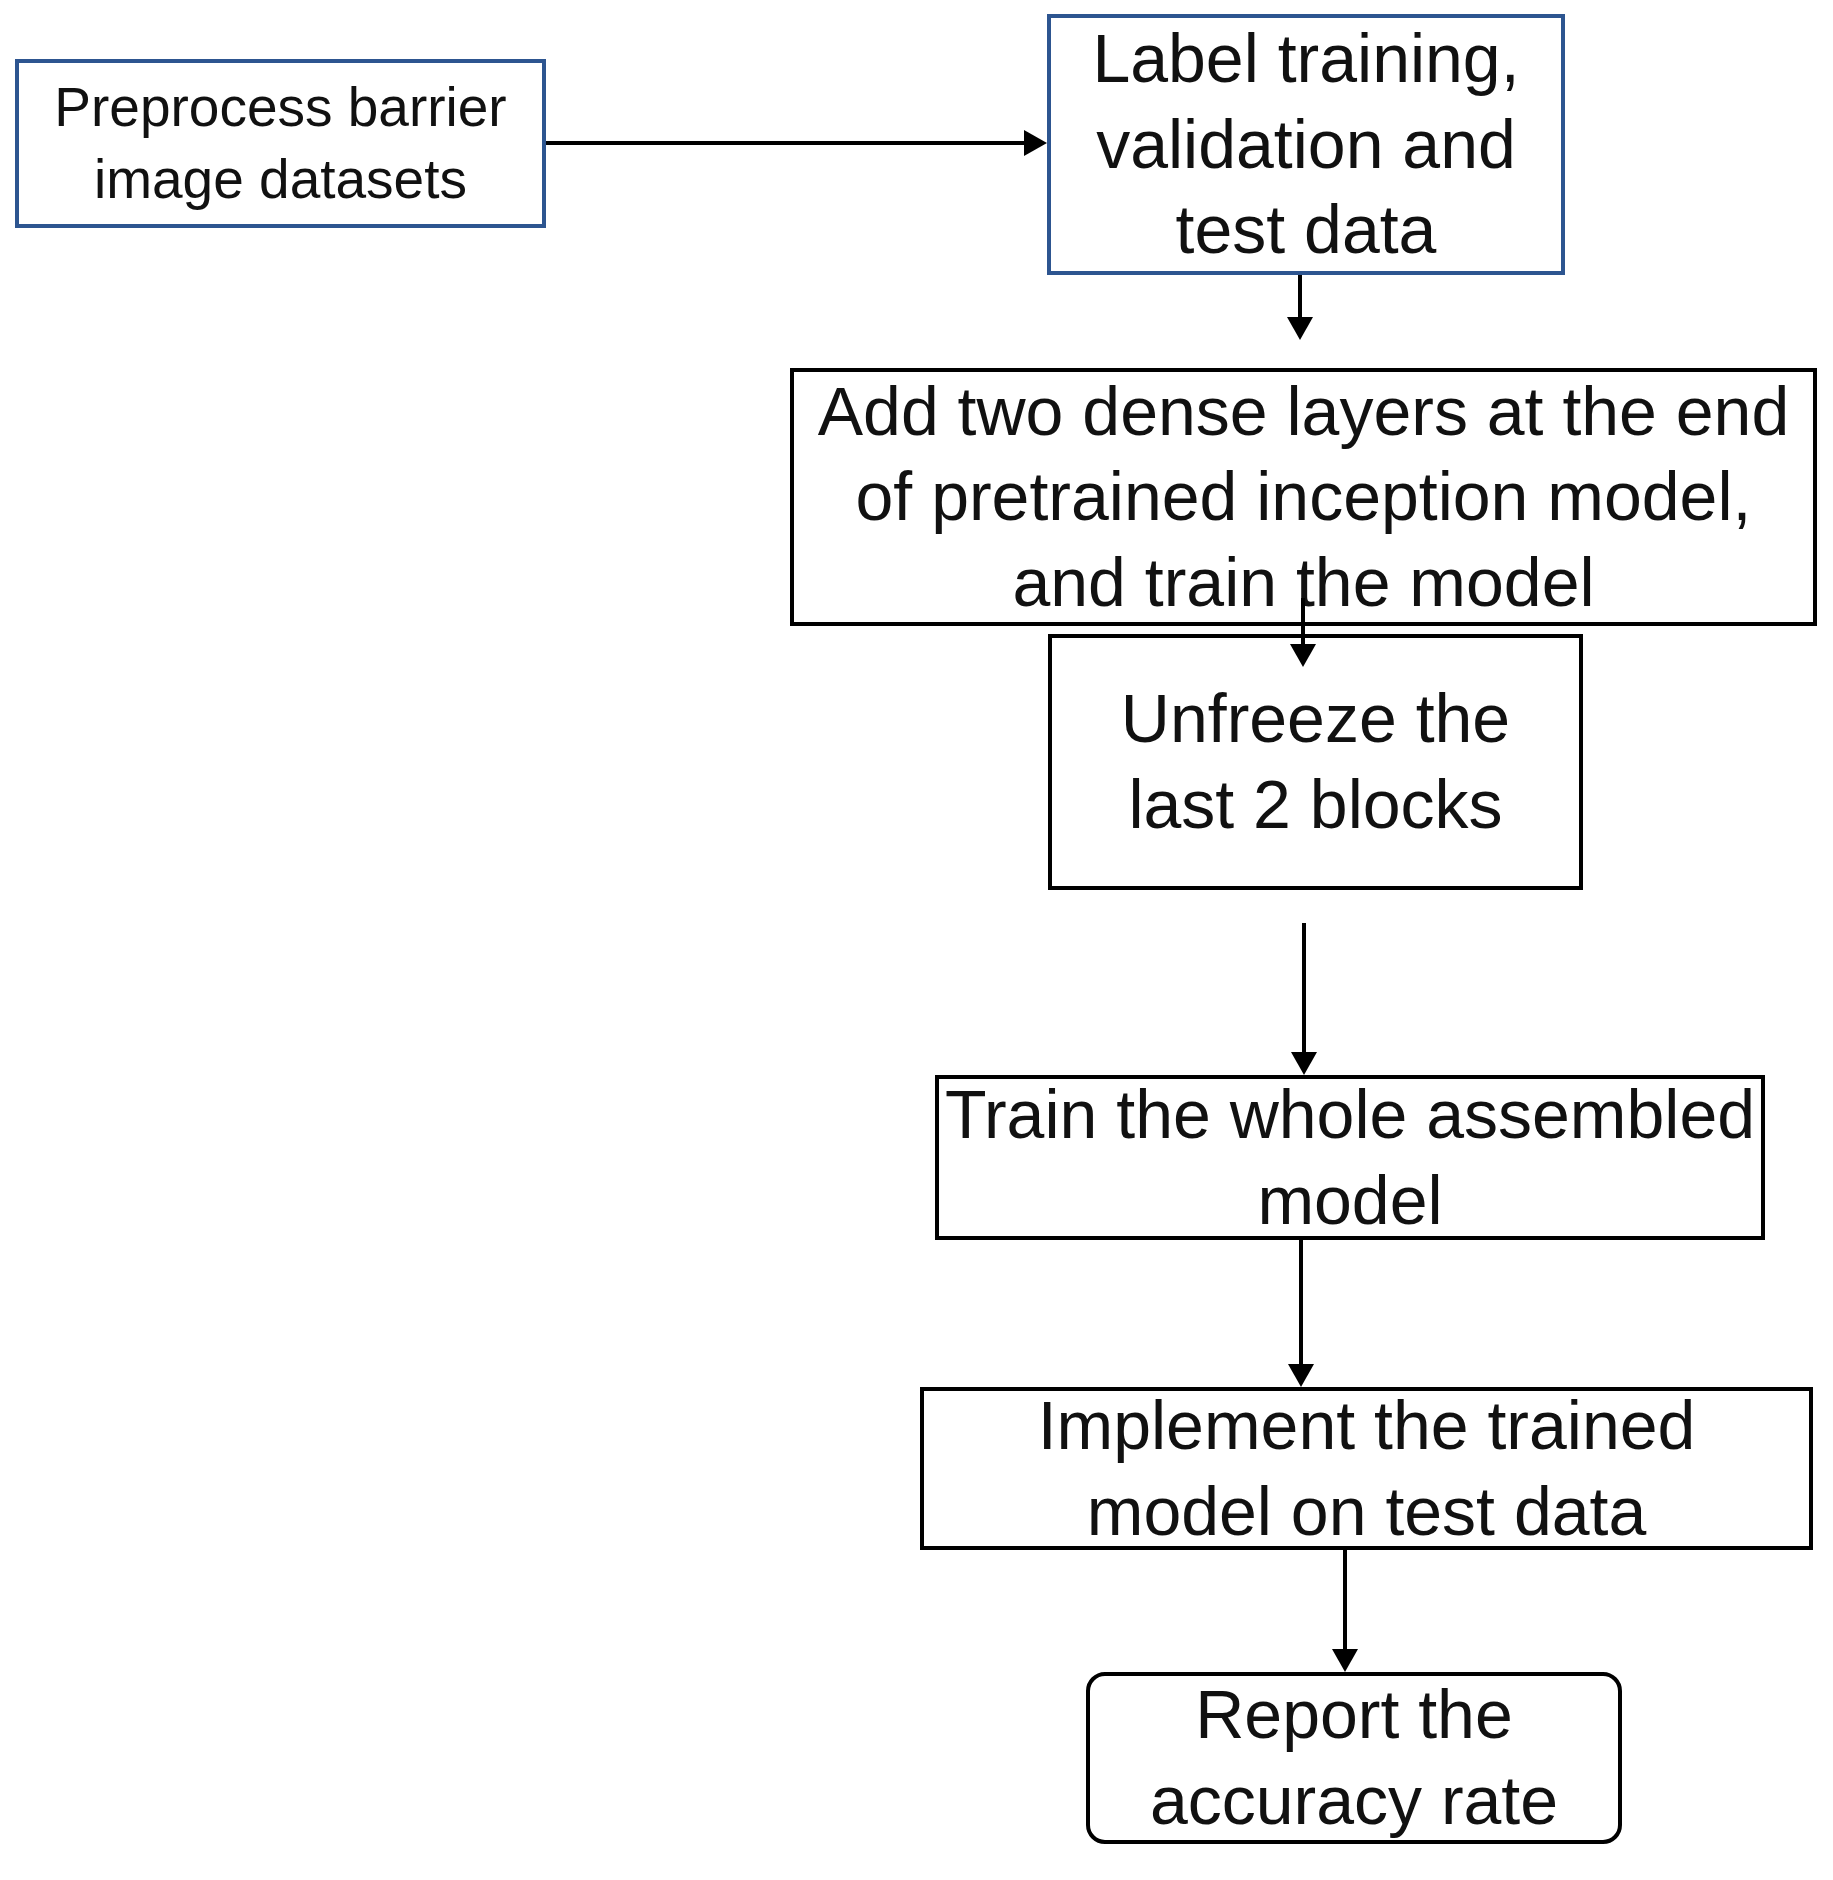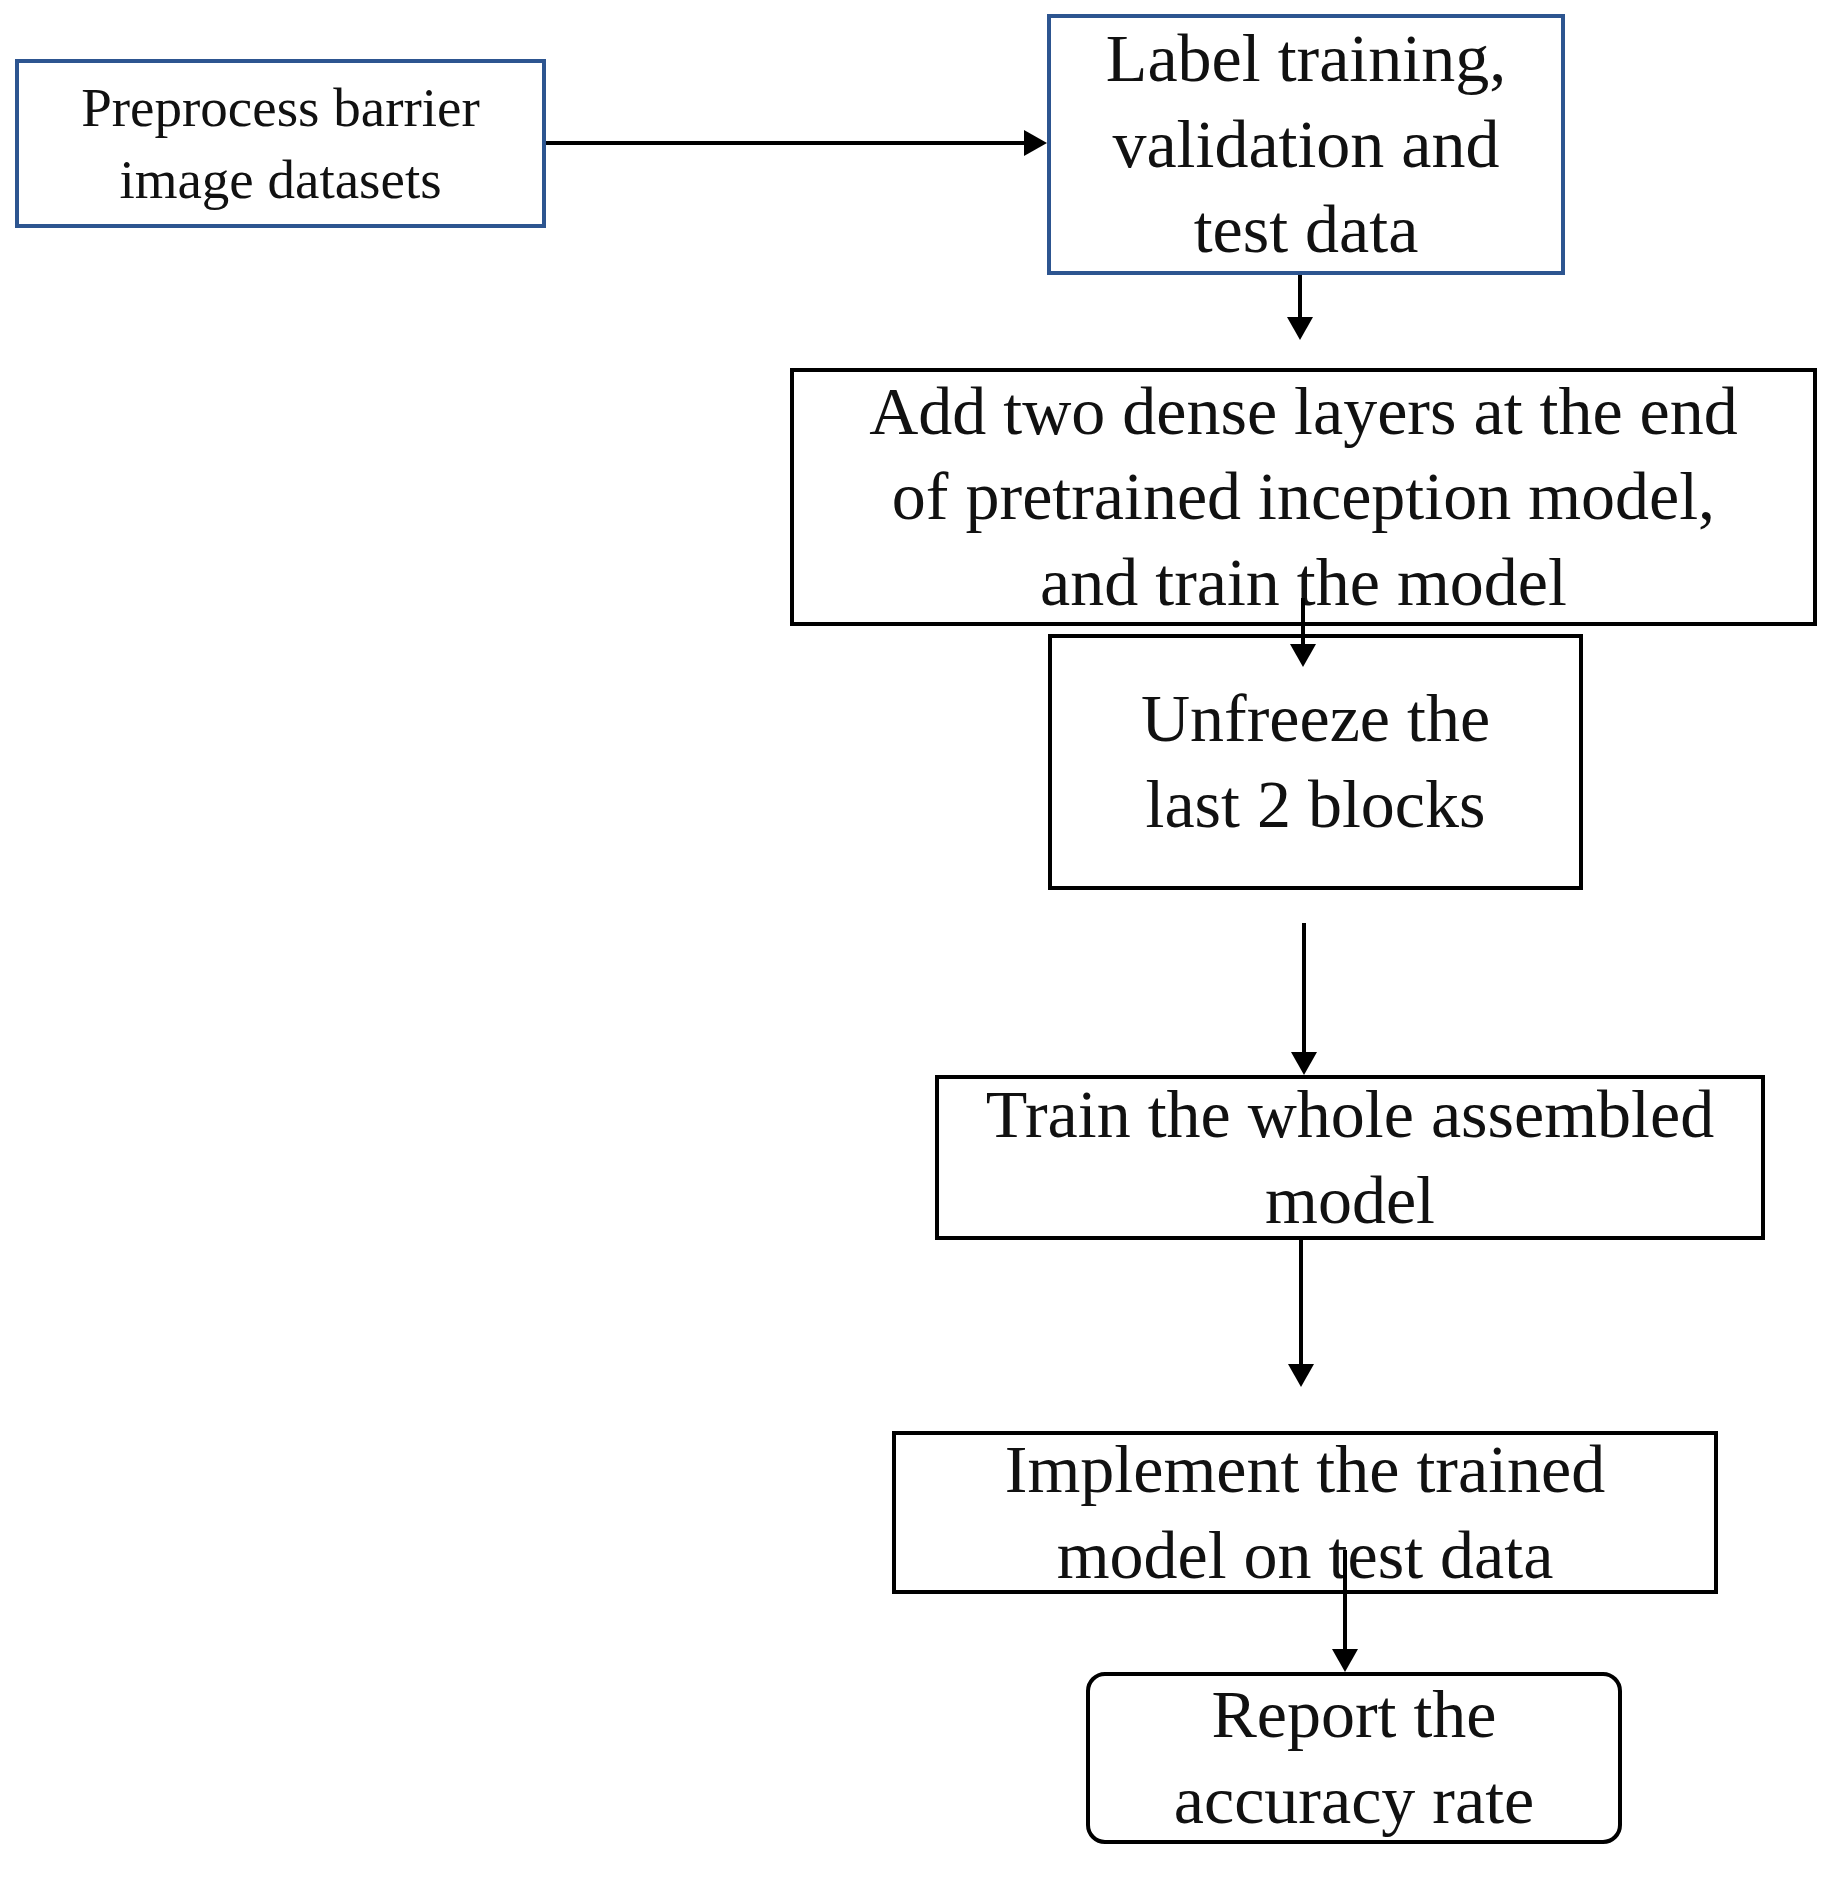--- a/index.html
+++ b/index.html
@@ -7,21 +7,21 @@
     --black:#000000;
     --text:#111111;
     --bg:#ffffff;
   }
   html,body{margin:0;padding:0;background:var(--bg);}
   .canvas{
     position:relative;
     width:1833px;
     height:1880px;
     background:var(--bg);
-    font-family:Liberation Serif, serif;
+    font-family:Liberation Sans, sans-serif;
     color:var(--text);
     overflow:hidden;
   }
   .node{
     position:absolute;
     box-sizing:border-box;
     border:4px solid var(--black);
     background:var(--bg);
     display:flex;
     align-items:center;
@@ -35,21 +35,21 @@
     color:var(--text);
   }
   .node.blue{border-color:var(--blue);}
 
   .n-preprocess{left:15px;top:59px;width:531px;height:169px;}
   .n-preprocess .label{font-size:55px;line-height:1.3;}
   .n-label-data{left:1047px;top:14px;width:518px;height:261px;}
   .n-add-dense{left:790px;top:340px;width:1027px;height:258px;margin-top:28px;}
   .n-unfreeze{left:1048px;top:634px;width:535px;height:256px;}
   .n-train-whole{left:935px;top:1075px;width:830px;height:165px;align-items:center;}
-  .n-implement{left:892px;top:1387px;width:826px;height:163px;margin-top:44px;}
+  .n-implement{left:920px;top:1387px;width:893px;height:163px;}
   .n-report{left:1086px;top:1672px;width:536px;height:172px;border-radius:19px;}
 
   .arrow{position:absolute;}
   .arrow .shaft{position:absolute;background:var(--black);}
   .arrow .head{position:absolute;width:0;height:0;}
 
   .arrow.vertical{width:26px;}
   .arrow.vertical .shaft{
     left:50%;transform:translateX(-50%);
     top:0;width:4px;height:calc(100% - 20px);

